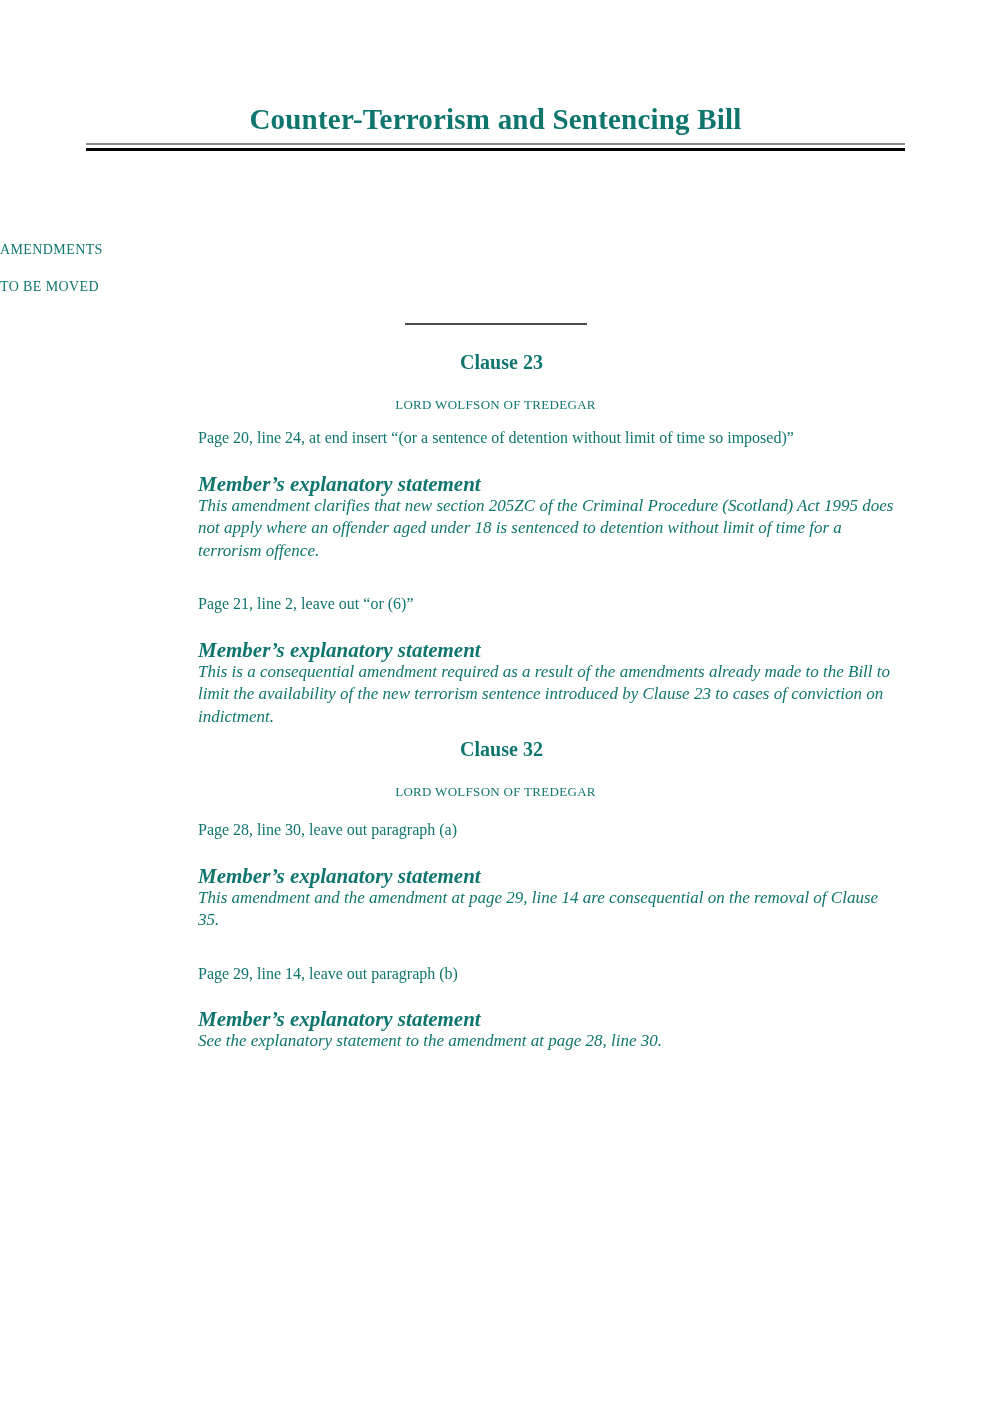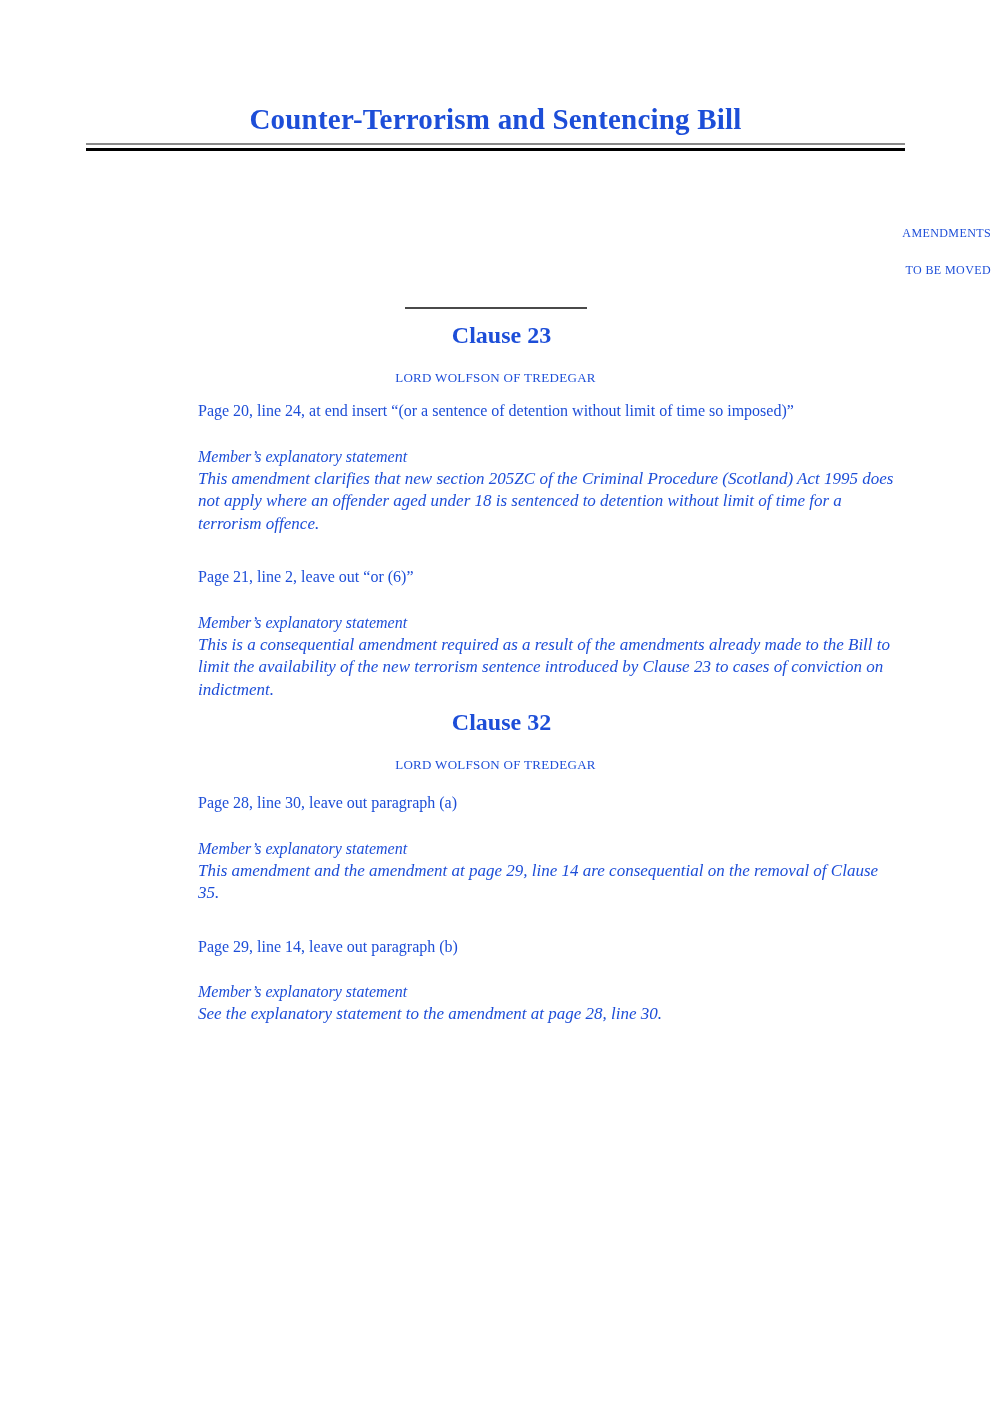--- a/index.html
+++ b/index.html
@@ -2,56 +2,56 @@
 <html><head>
 <meta charset="utf-8">
 <style>
   html, body { margin: 0; padding: 0; background: #ffffff; }
   .page {
     position: relative;
     width: 991px;
     height: 1401px;
     background: #ffffff;
     font-family: "Liberation Serif", "DejaVu Serif", serif;
-    color: #1d4ed8;
+    color: #0f766e;
     overflow: hidden;
   }
   .doc-title {
     margin: 0;
     padding-top: 100px;
     text-align: center;
     font-size: 29px;
     line-height: 38px;
     font-weight: 700;
     letter-spacing: 0.2px;
   }
   .double-rule {
     margin: 5px 86px 0 86px;
     height: 3px;
     border-top: 2px solid #8a8a8a;
     border-bottom: 3px solid #000000;
   }
   .preamble {
-    margin-top: 64px;
-    text-align: right;
-    font-size: 12px;
+    margin-top: 80px;
+    text-align: left;
+    font-size: 14px;
     line-height: 37px;
     letter-spacing: 0.4px;
   }
   .preamble p { margin: 0; }
   .preamble-divider {
     width: 182px;
     height: 2px;
     background: #4a4a4a;
     margin: 18px auto 0 auto;
   }
   .clause-heading {
-    margin: 17px 0 0 0;
+    margin: 28px 0 0 0;
     text-align: center;
-    font-size: 24px;
+    font-size: 20px;
     line-height: 19px;
     font-weight: 700;
     padding-left: 12px;
   }
   .clause-heading.tight { margin-top: 12px; }
   .sponsor {
     margin: 23px 0 0 0;
     text-align: center;
     font-size: 13px;
     line-height: 20px;
@@ -60,23 +60,23 @@
   .amendment {
     margin: 9px 94px 0 198px;
     font-size: 16px;
     line-height: 27.5px;
     text-align: justify;
   }
   .amendment.follow { margin-top: 28px; }
   .amendment.follow-sponsor { margin-top: 14px; }
   .expl-label {
     margin: 21px 94px 0 198px;
-    font-size: 16px;
+    font-size: 21px;
     line-height: 22px;
-    font-weight: 400;
+    font-weight: 700;
     font-style: italic;
   }
   .expl-text {
     margin: 0 94px 0 198px;
     font-size: 17px;
     line-height: 22.5px;
     font-style: italic;
   }
   .footer {
     position: absolute;

